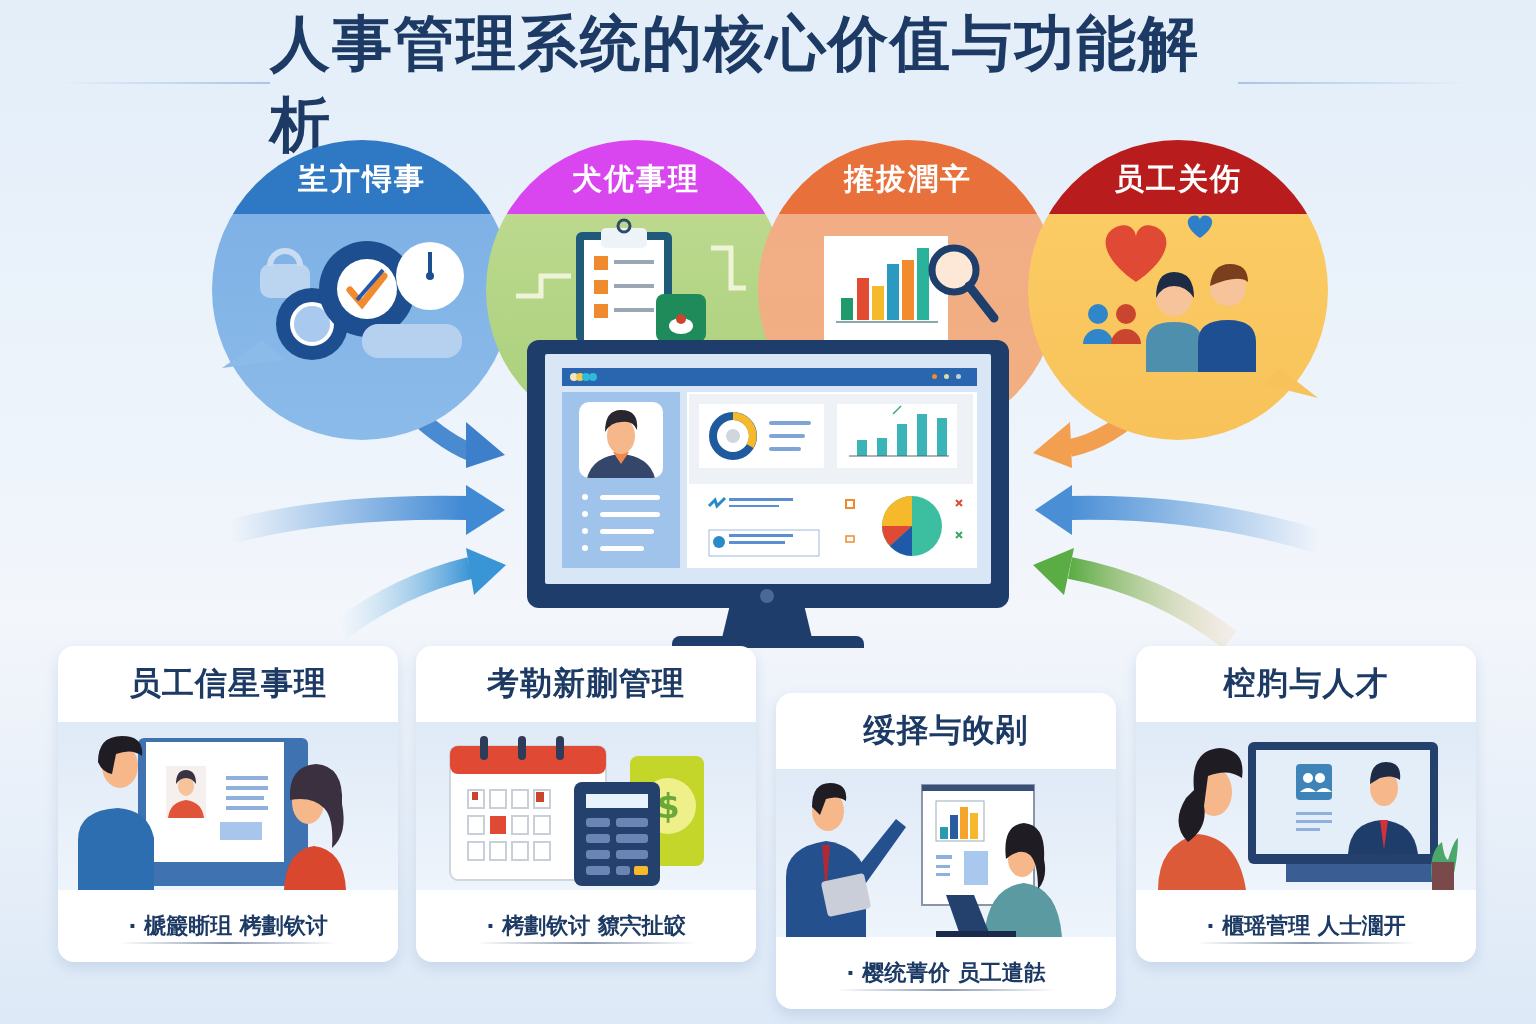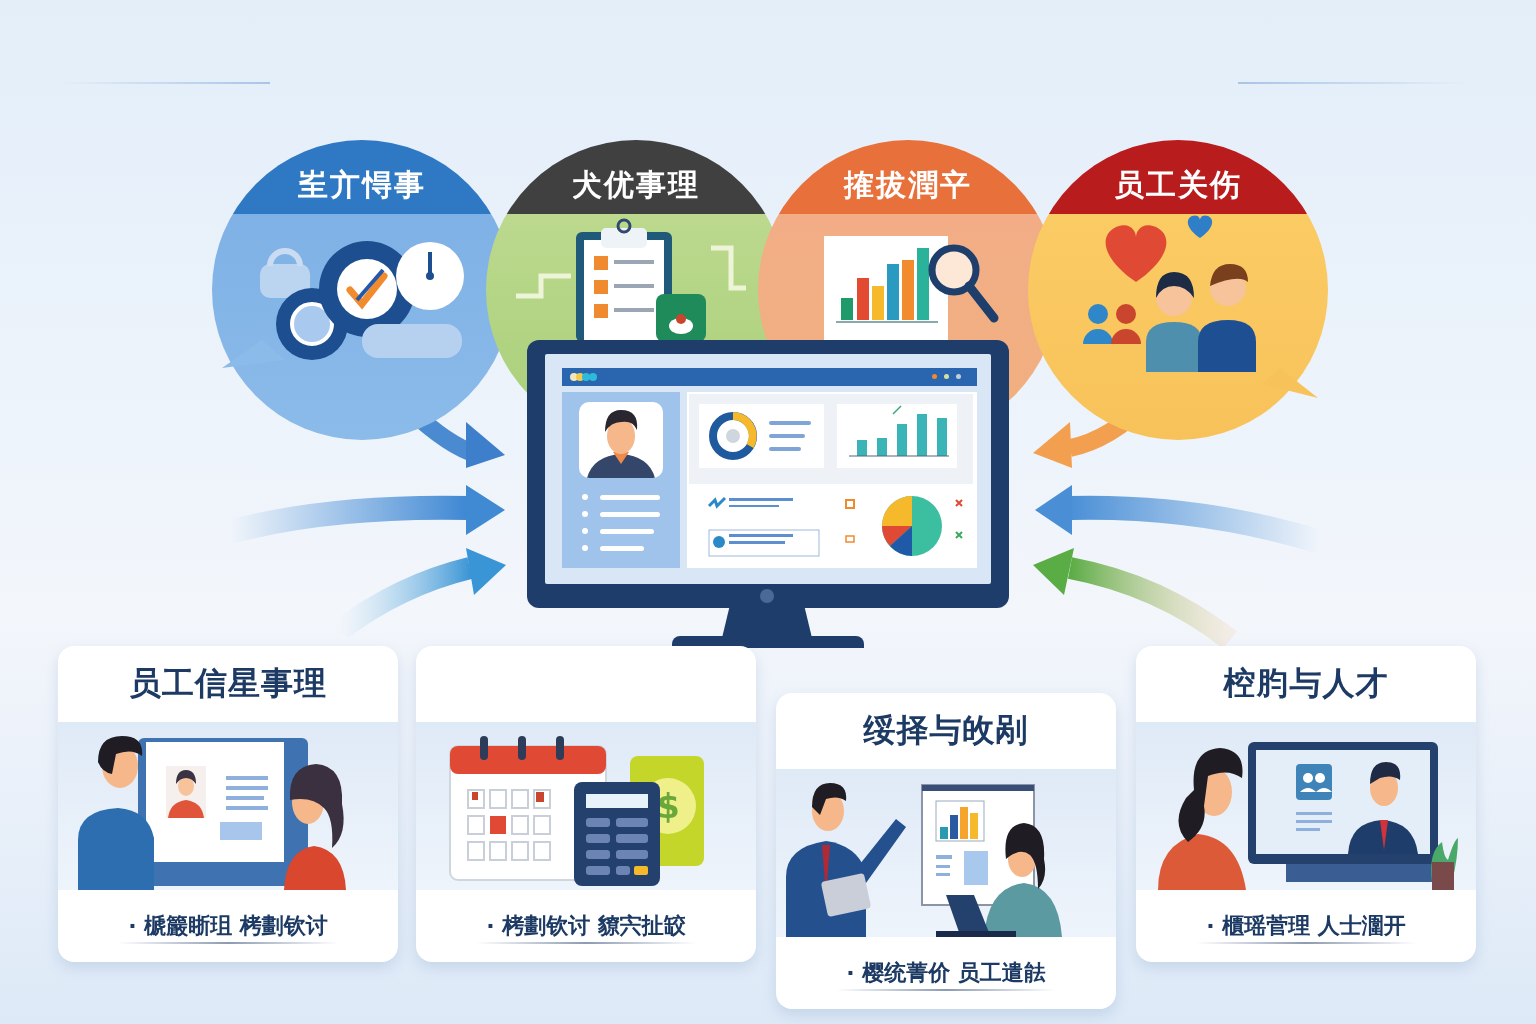--- a/index.html
+++ b/index.html
@@ -20,29 +20,29 @@
     left: 270px; top: 0; width: 968px; height: 90px;
     display: flex; align-items: center; justify-content: center;
     font-size: 60px; font-weight: bold; color: #1c3a64; letter-spacing: 2px;
     font-family: "DejaVu Sans", sans-serif;
   }
 
   
   .bubble { width: 300px; height: 300px; border-radius: 50%; overflow: hidden; }
   .bubble .cap {
     position: absolute; left: 0; top: 0; width: 100%; height: 74px;
-    display: flex; align-items: flex-end; justify-content: center; padding-bottom: 8px;
+    display: flex; align-items: flex-end; justify-content: center; padding-bottom: 14px;
     color: #fff; font-size: 30px; font-weight: bold; letter-spacing: 2px;
   }
   .bubble .body { position: absolute; left: 0; top: 74px; width: 100%; height: 226px; }
   .b1 { left: 212px; top: 140px; }
   .b1 .cap { background: #2f78c4; }
   .b1 .body { background: linear-gradient(180deg, #7fb1e6, #8bbbe9); }
   .b2 { left: 486px; top: 140px; }
-  .b2 .cap { background: #404040; }
+  .b2 .cap { background: #d946ef; }
   .b2 .body { background: linear-gradient(180deg, #bcd98e, #a8cf78); }
   .b3 { left: 758px; top: 140px; }
   .b3 .cap { background: #e8703a; }
   .b3 .body { background: linear-gradient(180deg, #f2ad86, #f1b07f); }
   .b4 { left: 1028px; top: 140px; }
   .b4 .cap { background: #b91c1c; }
   .b4 .body { background: linear-gradient(180deg, #fbcb64, #f8c25a); }
 
   
   .monitor { left: 527px; top: 340px; width: 482px; height: 268px; background: #1f3d6b; border-radius: 12px; }
@@ -72,20 +72,21 @@
     font-size: 22px; font-weight: bold; color: #1c3a64;
   }
   .card .cfoot .underline { position: absolute; left: 60px; right: 60px; top: 52px; height: 2px; background: linear-gradient(90deg, rgba(120,140,170,0), #8c9bb3, rgba(120,140,170,0)); }
   .c1 { left: 58px; } .c2 { left: 416px; } .c3 { left: 776px; margin-top: 47px; } .c4 { left: 1136px; }
 </style>
 </head>
 <body>
 
 <div class="abs title-wrap">
   <div class="abs title-line left"></div>
+  <div class="abs title">人事管理系统的核心价值与功能解析</div>
   <div class="abs title-line right"></div>
 </div>
 
 <svg class="abs" style="left:0;top:0;" width="1536" height="1024">
   <defs>
     <linearGradient id="gBlueL" x1="0" x2="1">
         <stop offset="0" stop-color="#4a8fd6" stop-opacity="0"></stop>
         <stop offset="1" stop-color="#3c86d3"></stop>
       </linearGradient>
     <linearGradient id="gBlueR" x1="1" x2="0">
@@ -320,20 +321,21 @@
       <path d="M232 78 q-2 -34 26 -36 q28 2 26 40 q6 30 -10 44 q2 -30 -8 -40 q-12 -12 -34 -8z" fill="#3a3040"></path>
     </svg>
   </div>
   <div class="cfoot">
     <span>· 榹䉷䀿珇 栲劃钦讨</span>
     <div class="underline"></div>
   </div>
 </div>
 
 <div class="abs card c2">
+  <div class="ctitle">考勒新蒯管理</div>
   <div class="cimg">
     <svg width="340" height="168">
       <rect x="34" y="24" width="156" height="134" rx="8" fill="#fff" stroke="#cfd6de" stroke-width="2"></rect>
       <rect x="34" y="24" width="156" height="28" rx="8" fill="#e04a35"></rect>
       <rect x="64" y="14" width="8" height="24" rx="4" fill="#2e3c5a"></rect>
       <rect x="102" y="14" width="8" height="24" rx="4" fill="#2e3c5a"></rect>
       <rect x="140" y="14" width="8" height="24" rx="4" fill="#2e3c5a"></rect>
       <g fill="none" stroke="#c9cfd8" stroke-width="2">
         <rect x="52" y="68" width="16" height="18"></rect>
           <rect x="74" y="68" width="16" height="18"></rect>

